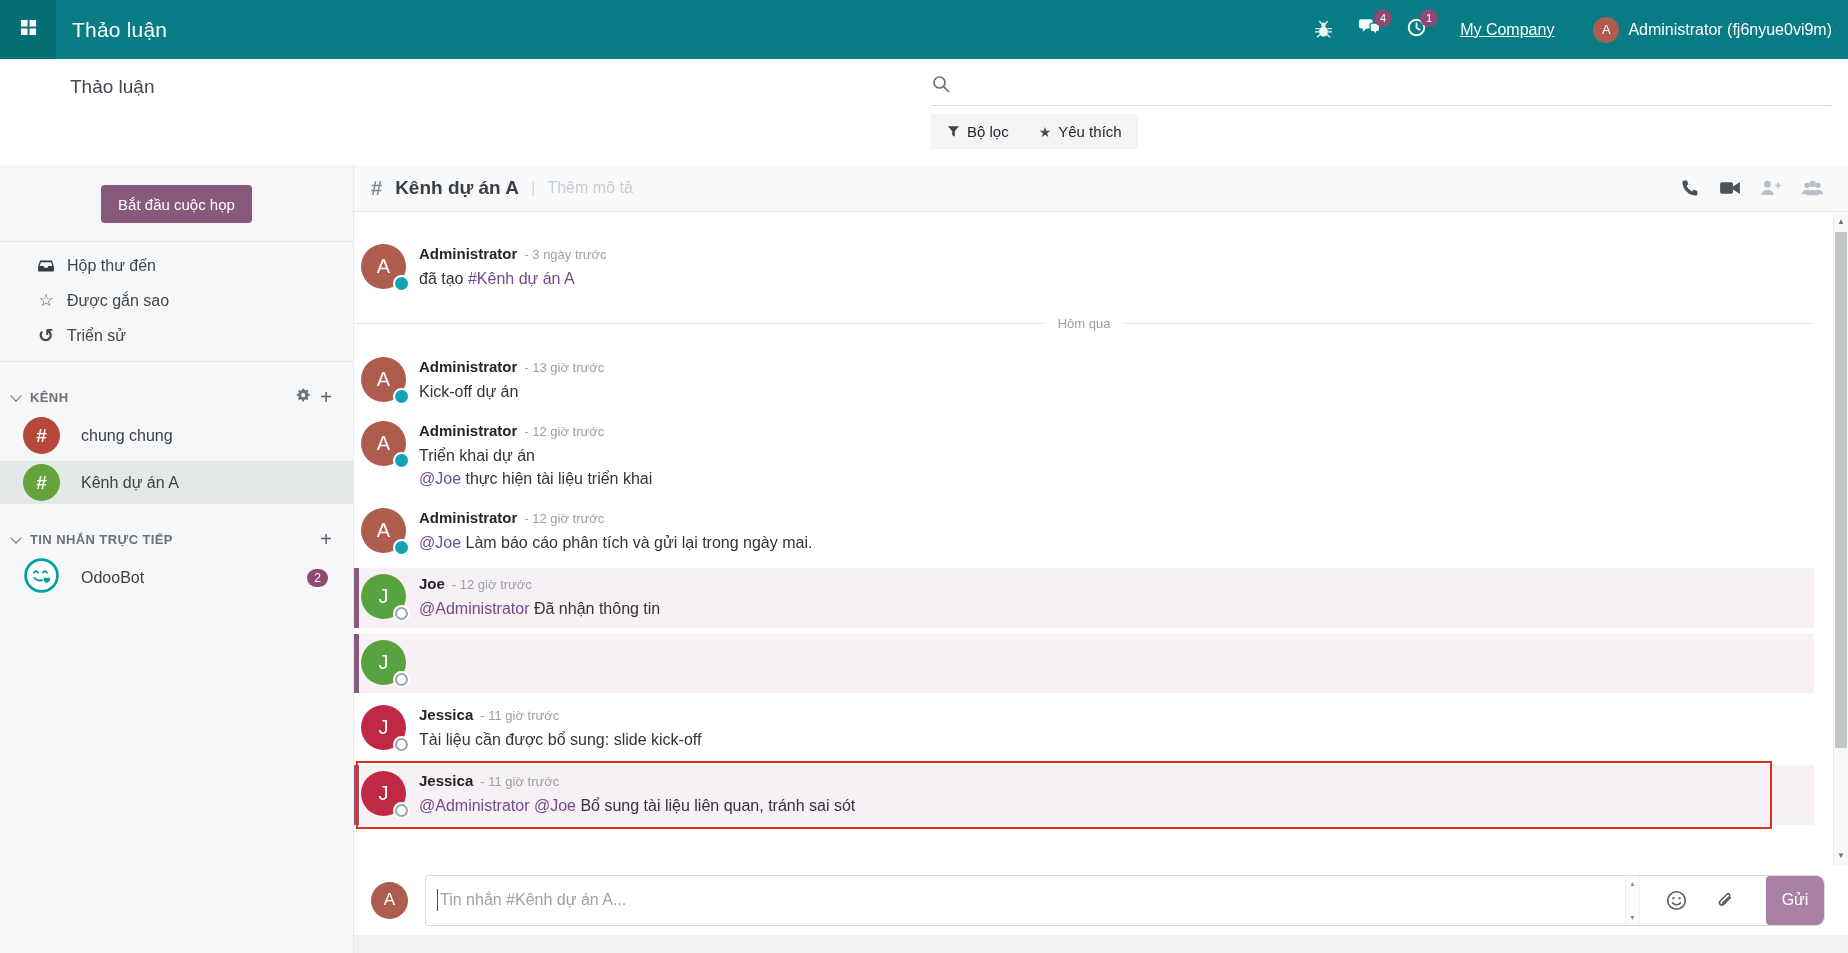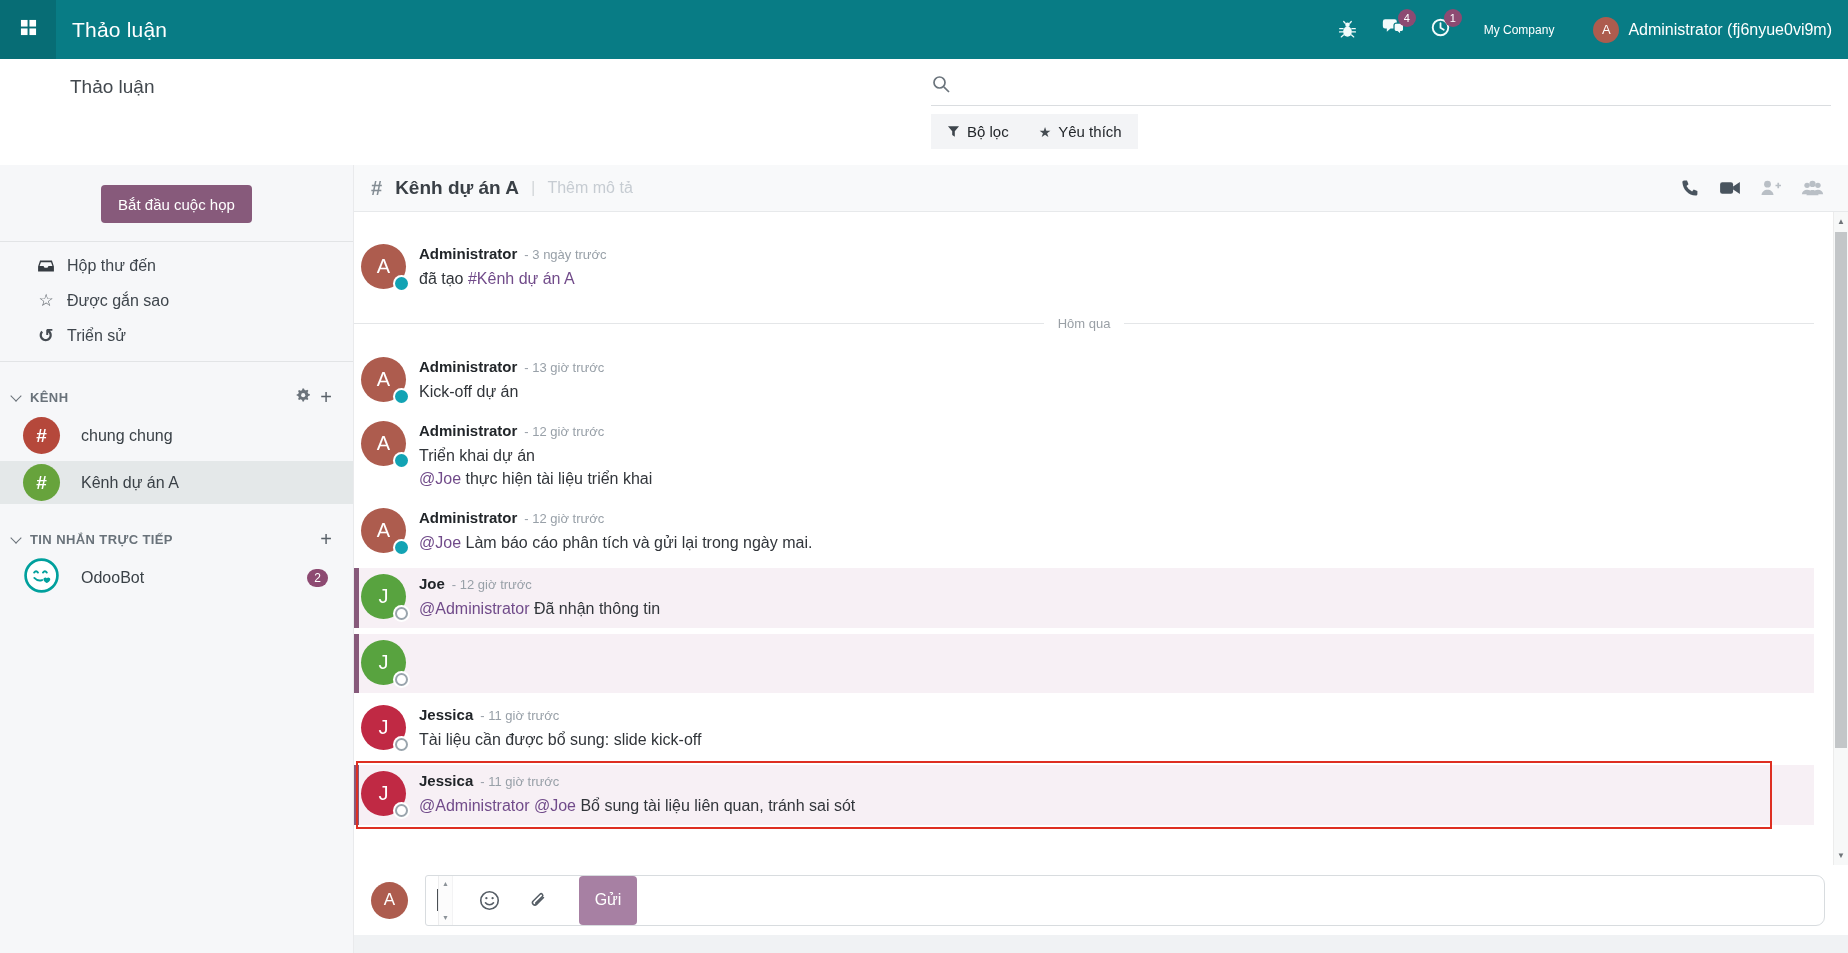--- a/index.html
+++ b/index.html
@@ -13,21 +13,21 @@
   body{font-family:"Liberation Sans","DejaVu Sans",sans-serif;background:#fff;}
   .screen{width:1848px;height:953px;overflow:hidden;position:relative;background:#f0abfc;}
 
   
   .topbar{height:59px;background:var(--topbar);display:flex;align-items:center;color:#fff;}
   .apps-btn{width:56px;height:100%;background:var(--topbar_dark);display:flex;align-items:center;justify-content:center;cursor:pointer;flex:none;}
   .topbar-title{font-size:21px;margin-left:16px;letter-spacing:.2px;}
   .topbar-right{margin-left:auto;display:flex;align-items:center;gap:25px;padding-right:16px;}
   .tb-icon{position:relative;display:flex;align-items:center;color:#f2fbfb;cursor:pointer;}
   .badge{position:absolute;top:-8px;right:-11px;min-width:18px;height:18px;padding:0 4px;border-radius:10px;background:var(--badge);color:#fff;font-size:11px;display:flex;align-items:center;justify-content:center;}
-  .tb-company{font-size:12px;cursor:pointer;margin-left:8px;}
+  .tb-company{font-size:16px;cursor:pointer;margin-left:8px;text-decoration:underline;}
   .tb-user{display:flex;align-items:center;gap:9px;font-size:16px;cursor:pointer;margin-left:14px;}
   .tb-avatar{width:26px;height:26px;border-radius:50%;background:var(--avatar_admin);display:flex;align-items:center;justify-content:center;font-size:13px;color:#fff;}
 
   
   .control{height:106px;background:#fff;position:relative;}
   .breadcrumb{position:absolute;left:70px;top:17px;font-size:19px;color:#42484e;cursor:pointer;}
   .searchbox{position:absolute;left:931px;right:17px;top:0;}
   .search-row{display:flex;align-items:center;border-bottom:1px solid #dadde0;padding:15px 2px 11px 0;}
   .search-input{border:none;outline:none;flex:1;font-size:16px;color:#333;font-family:inherit;background:transparent;}
   .search-input::placeholder{color:#a5adb5;}
@@ -388,20 +388,21 @@
           <span class="sb-arrow up">▲</span>
           <div class="sb-thumb"></div>
           <span class="sb-arrow down">▼</span>
         </div>
       </div>
 
       <div class="composer">
         <span class="comp-avatar">A</span>
         <div class="comp-box">
           <span class="caret"></span>
+          <span class="comp-placeholder">Tin nhắn #Kênh dự án A...</span>
           <div class="mini-scroll">
             <span>▲</span>
             <span>▼</span>
           </div>
           <span class="comp-ic emoji">
             <svg viewBox="0 0 20 20" width="23" height="23">
                 <circle cx="10" cy="10" r="7.6" fill="none" stroke="currentColor" stroke-width="1.4"></circle>
                 <circle cx="7.3" cy="8" r="1" fill="currentColor"></circle>
                 <circle cx="12.7" cy="8" r="1" fill="currentColor"></circle>
                 <path d="M6.5 12a4.4 4.4 0 0 0 7 0" fill="none" stroke="currentColor" stroke-width="1.4" stroke-linecap="round"></path>

